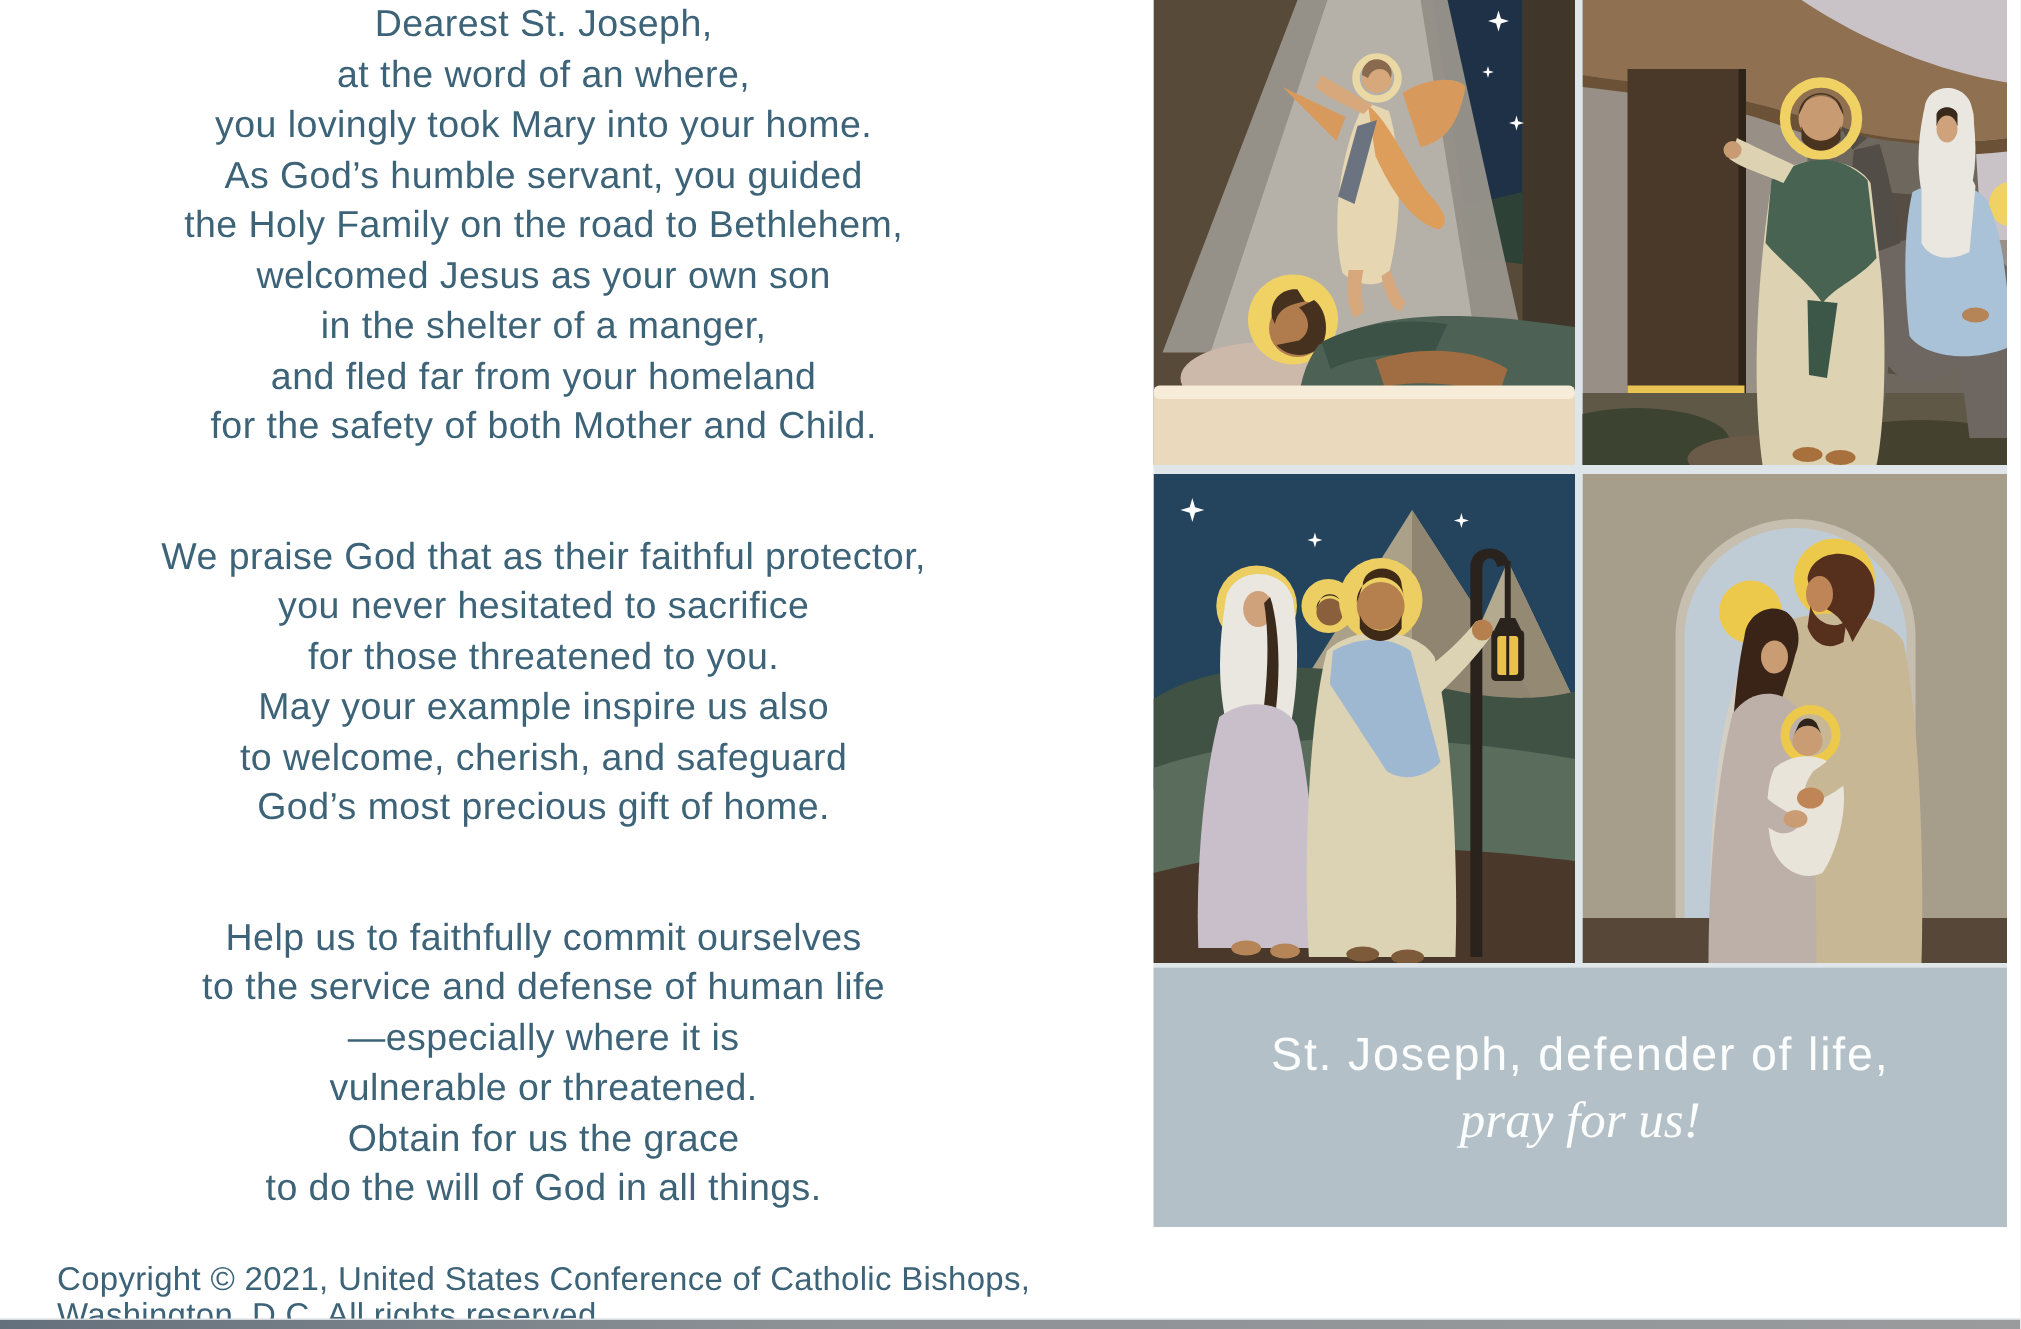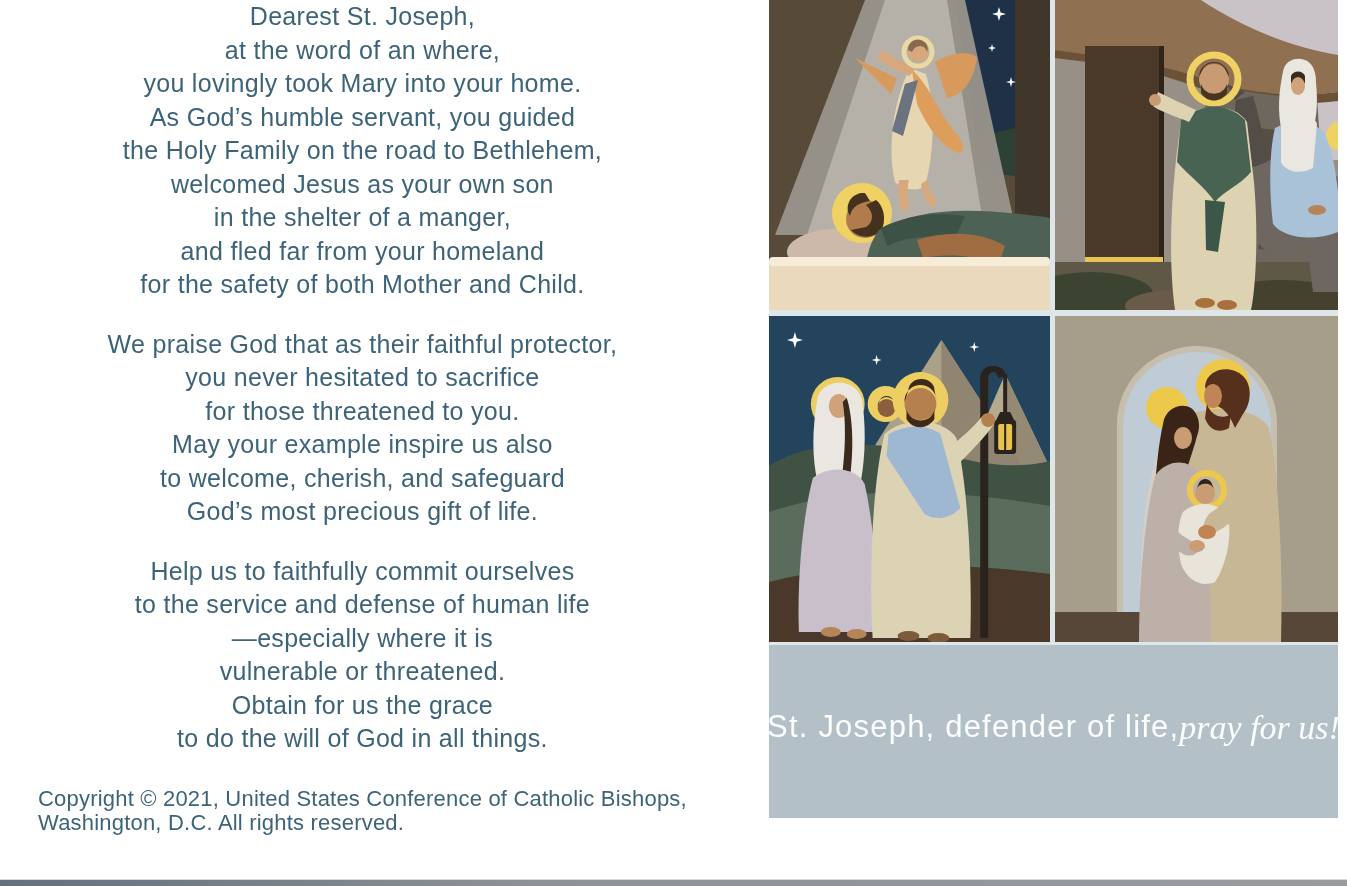--- a/index.html
+++ b/index.html
@@ -9,21 +9,21 @@
     background:#ffffff;
     font-family:"Liberation Sans", sans-serif;
     overflow:hidden;
   }
   
   .prayer{
     position:absolute;left:38px;top:0;
     color:#3c6378;
   }
   .stanza{margin:0;}
-  .stanza + .stanza{margin-top:26px;}
+  .stanza + .stanza{margin-top:53px;}
   .pline{
     font-size:25px;line-height:33.5px;letter-spacing:.3px;
     white-space:nowrap;
     text-align:center;
   }
   .copyright{margin-top:31px;color:#3c6378;}
   .cline{font-size:22px;line-height:24px;letter-spacing:.2px;white-space:nowrap;}
 
   
   .artwork{
@@ -37,21 +37,21 @@
     padding-bottom:3px;box-sizing:border-box;
   }
   .panel{width:100%;height:100%;display:block;}
   .panel svg{width:100%;height:100%;display:block;}
 
   
   .banner{
     position:absolute;left:769px;top:645px;
     width:569px;height:173px;
     background:#b4c0c7;
-    display:flex;flex-direction:row;align-items:center;justify-content:center;
+    display:flex;flex-direction:column;align-items:center;justify-content:center;
     padding-bottom:10px;box-sizing:border-box;
   }
   .banner-line1{
     color:#fcfdfd;font-size:31px;letter-spacing:1.2px;line-height:40px;
     white-space:nowrap;
   }
   .banner-line2{
     color:#fcfdfd;
     font-family:"Liberation Serif", serif;font-style:italic;
     font-size:34px;line-height:46px;margin-top:2px;
@@ -82,21 +82,21 @@
       <div class="pline">in the shelter of a manger,</div>
       <div class="pline">and fled far from your homeland</div>
       <div class="pline">for the safety of both Mother and Child.</div>
     </div>
     <div class="stanza">
       <div class="pline">We praise God that as their faithful protector,</div>
       <div class="pline">you never hesitated to sacrifice</div>
       <div class="pline">for those threatened to you.</div>
       <div class="pline">May your example inspire us also</div>
       <div class="pline">to welcome, cherish, and safeguard</div>
-      <div class="pline">God’s most precious gift of life.</div>
+      <div class="pline">God’s most precious gift of home.</div>
     </div>
     <div class="stanza">
       <div class="pline">Help us to faithfully commit ourselves</div>
       <div class="pline">to the service and defense of human life</div>
       <div class="pline">—especially where it is</div>
       <div class="pline">vulnerable or threatened.</div>
       <div class="pline">Obtain for us the grace</div>
       <div class="pline">to do the will of God in all things.</div>
     </div>
     <div class="copyright">

